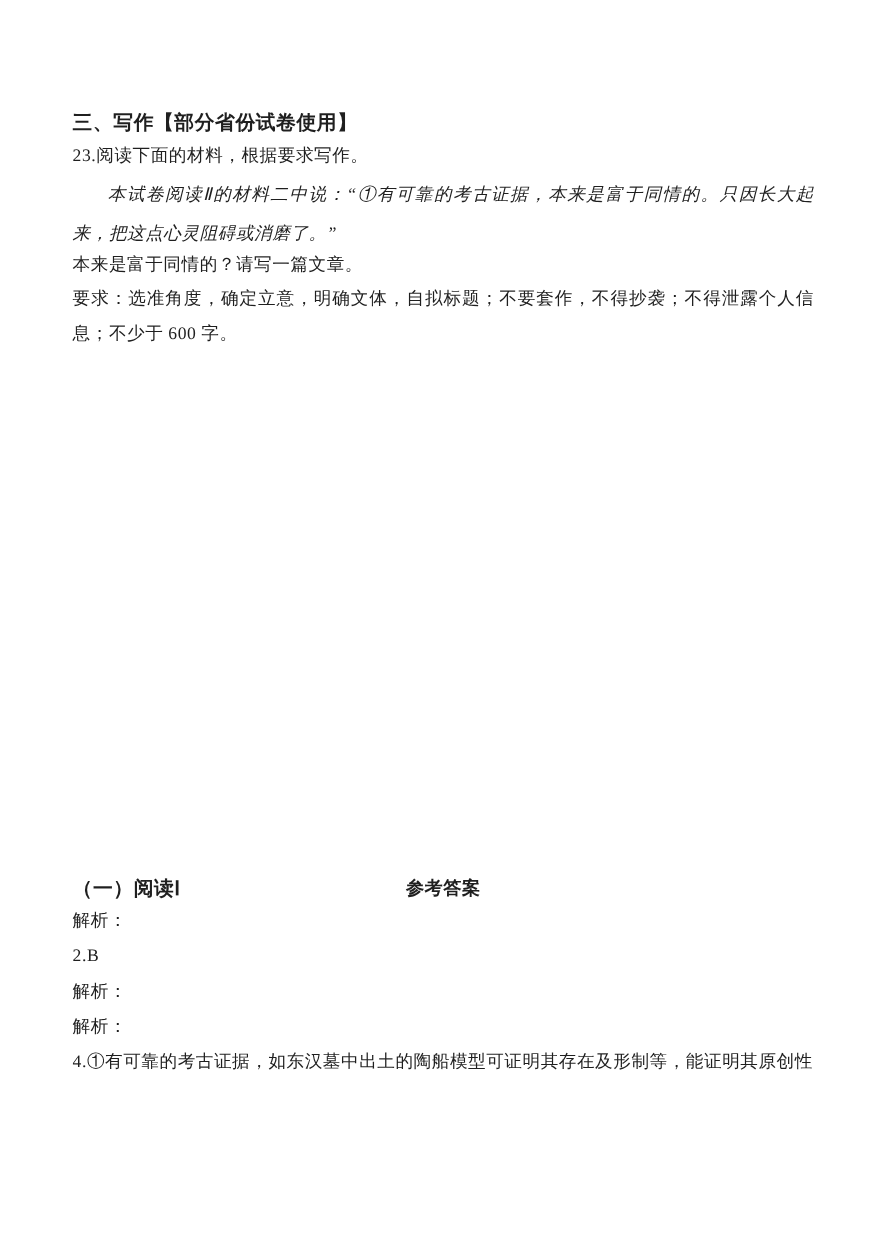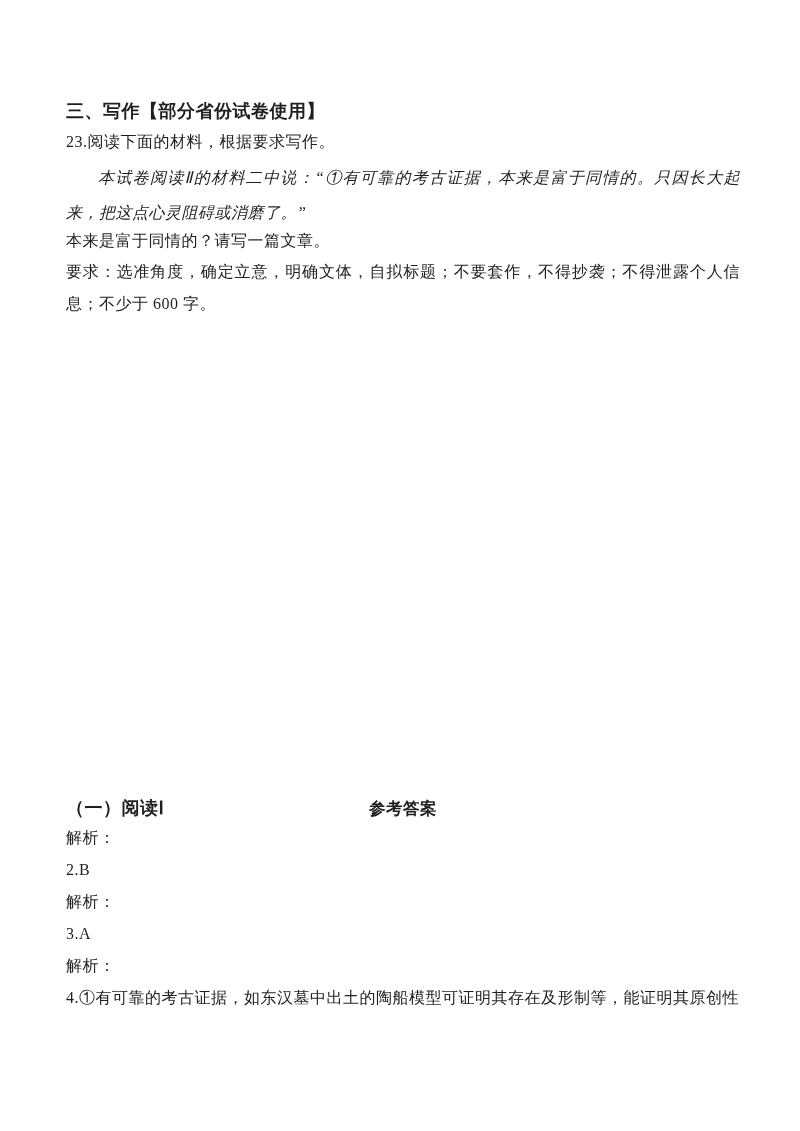--- a/index.html
+++ b/index.html
@@ -87,18 +87,17 @@
   <div class="block requirements">要求：选准角度，确定立意，明确文体，自拟标题；不要套作，不得抄袭；不得泄露个人信息；不少于 600 字。</div>
 
   <div class="block answers-title">参考答案</div>
 
   <div class="block answers-subsection">（一）阅读Ⅰ</div>
 
   <div class="block answers-lines">
     <div class="answer-line">解析：</div>
     <div class="answer-line">2.B</div>
     <div class="answer-line">解析：</div>
-    <div class="answer-line">3.A</div>
     <div class="answer-line">解析：</div>
     <div class="answer-line">4.①有可靠的考古证据，如东汉墓中出土的陶船模型可证明其存在及形制等，能证明其原创性。②虽经历</div>
   </div>
 
 </div>
 
 </body></html>

